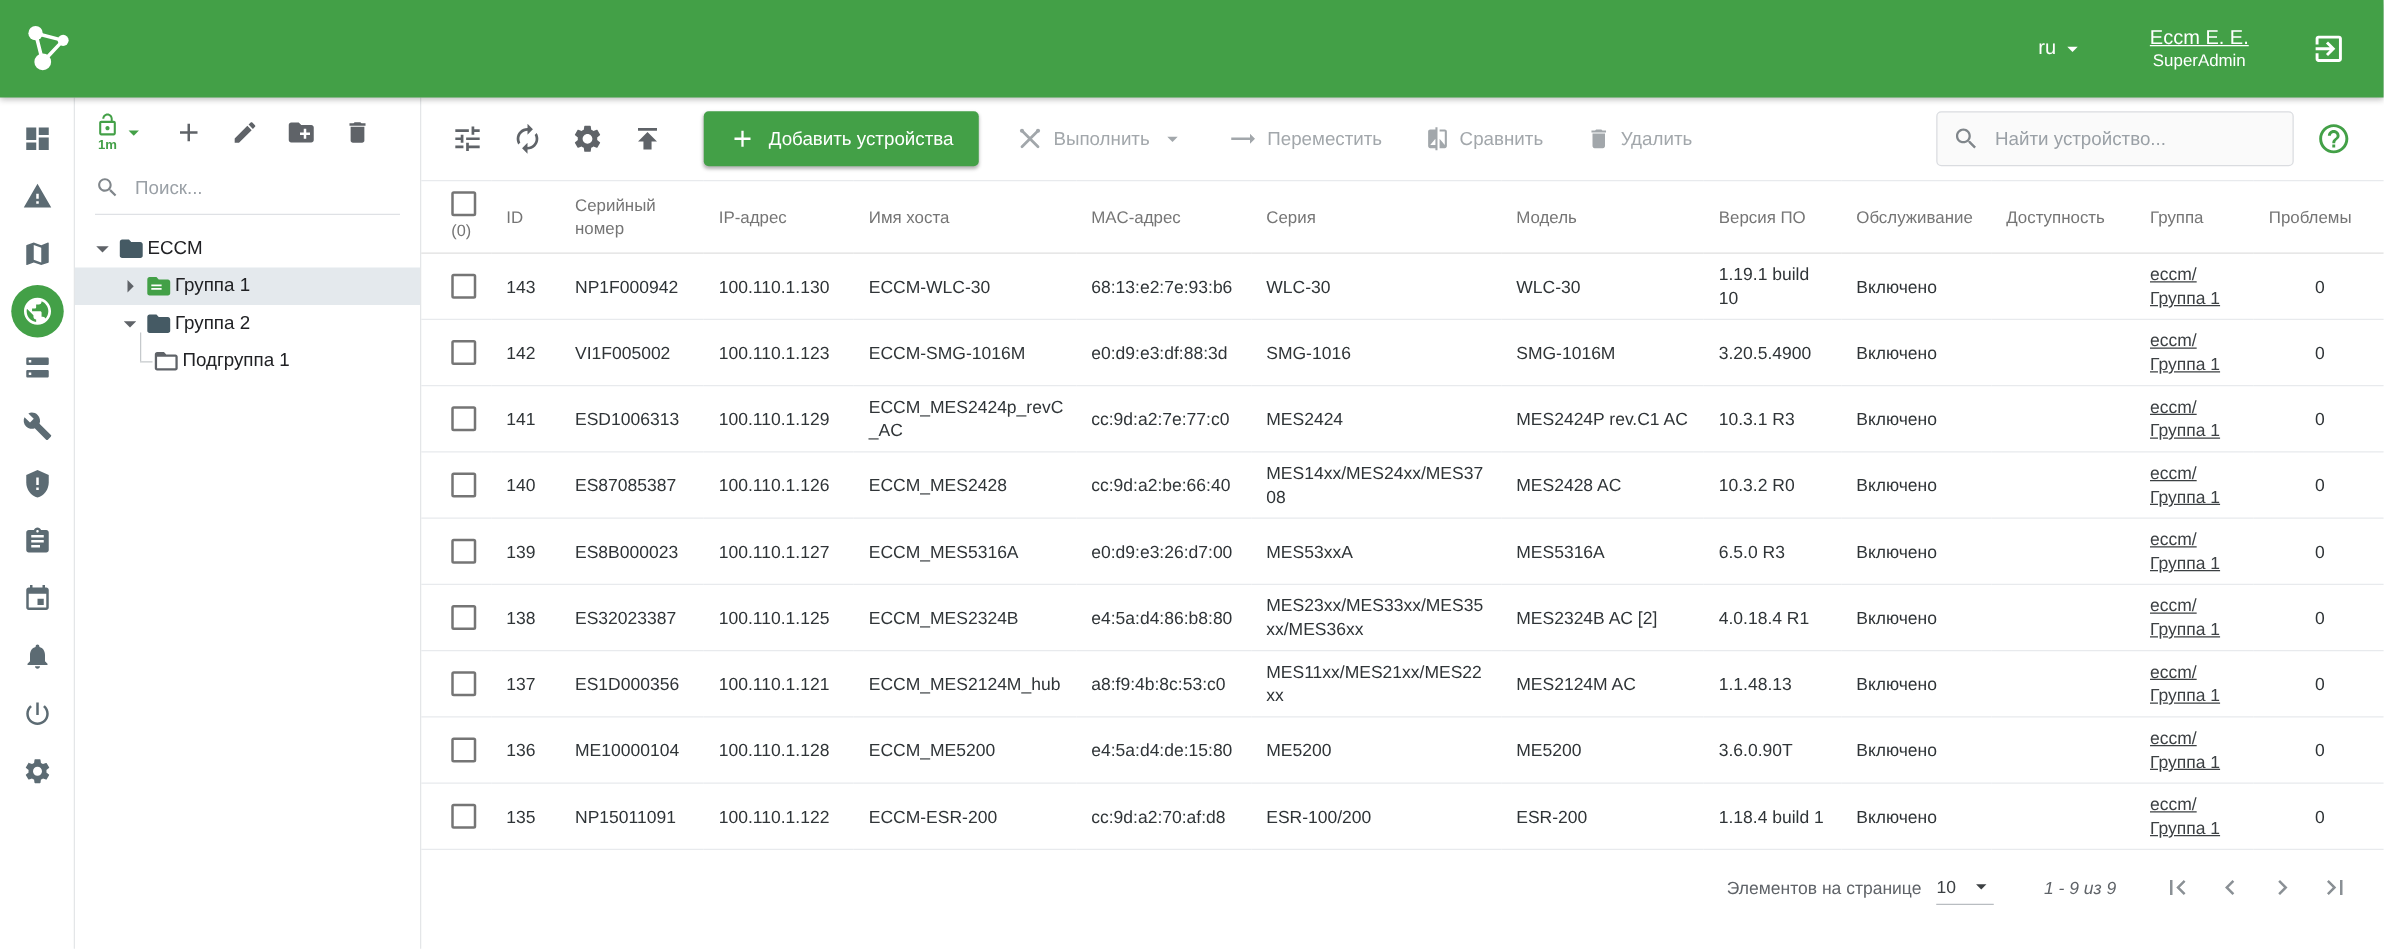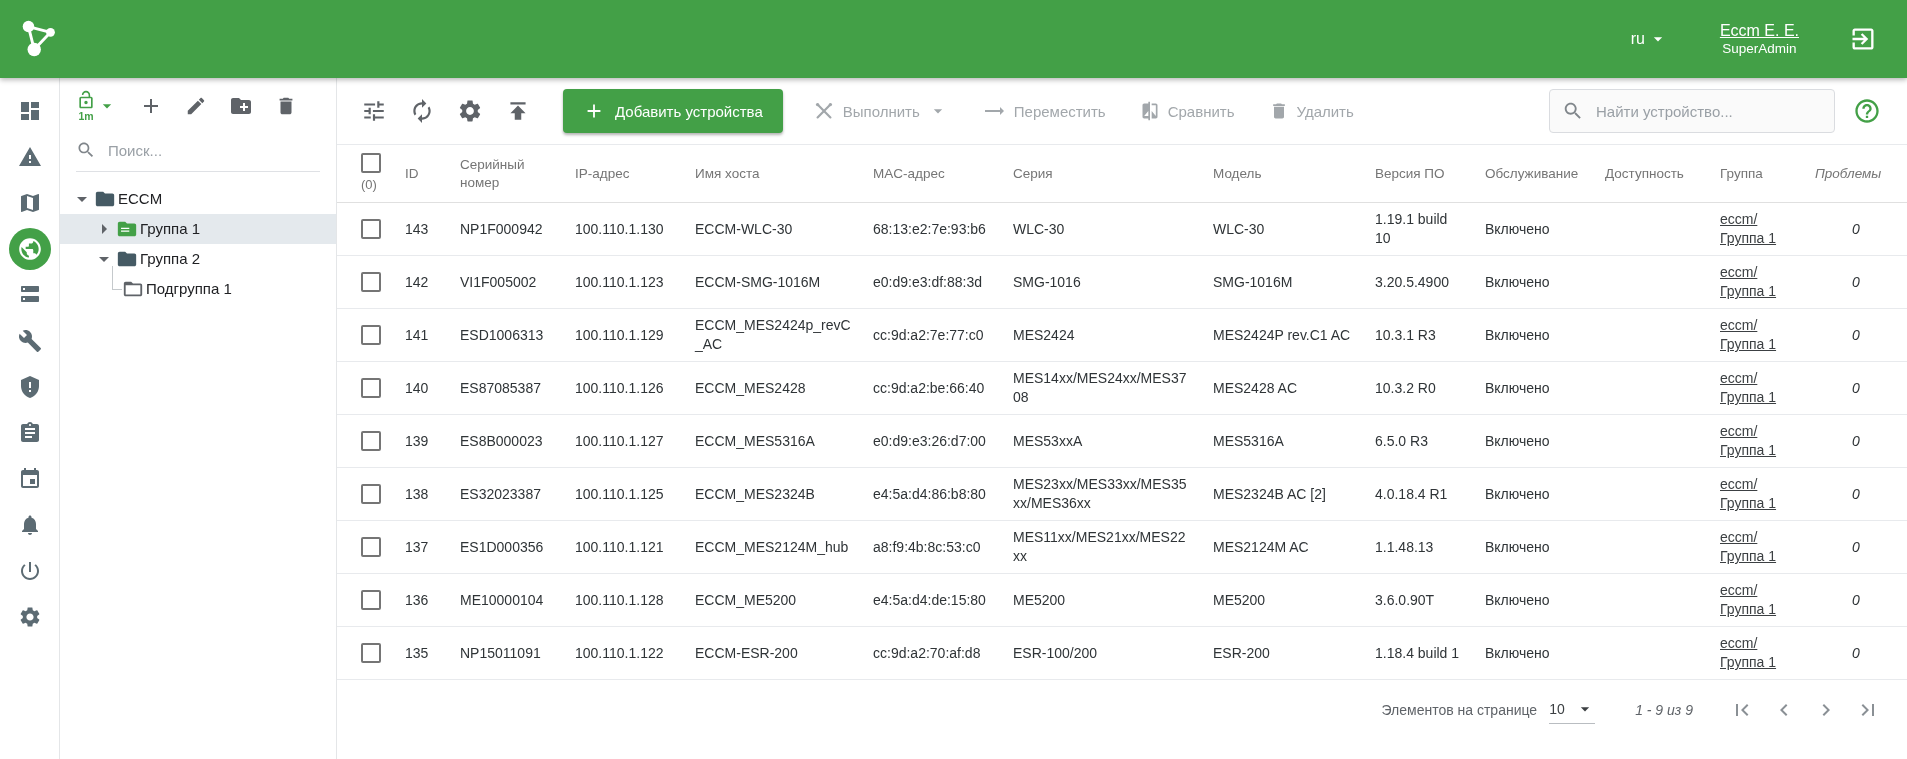--- a/index.html
+++ b/index.html
@@ -94,21 +94,21 @@
     height:58px; font-size:13.5px; color:#757575; font-weight:normal; text-align:left;
     vertical-align:middle; border-top:1px solid #e8eaed; border-bottom:1px solid #e0e0e0;
     padding:4px 10px 4px 12px; line-height:1.3;
   }
   .tbl td {
     height:53px; font-size:14px; color:#2f3437; vertical-align:middle;
     border-bottom:1px solid #e8eaed; padding:4px 10px 4px 12px; line-height:1.35;
   }
   .tbl th:first-child, .tbl td:first-child { padding-left:24px; }
   .wrapcell { overflow-wrap:anywhere; word-break:break-word; }
-  .c-problems { text-align:center;font-style:italic; }
+  .c-problems { text-align:center; }
   .cb {
     width:20px; height:20px; border:2px solid #757575; border-radius:2px; background:#fff;
     display:inline-block; cursor:pointer; vertical-align:middle;
   }
   .selcount { display:block; font-size:13px; color:#757575; margin-top:4px; }
   .glink { color:#3c4043; text-decoration:underline; display:block; cursor:pointer; width:max-content; max-width:100%; }
 
   
   .pager {
     display:flex; align-items:center; justify-content:flex-end; height:60px;

